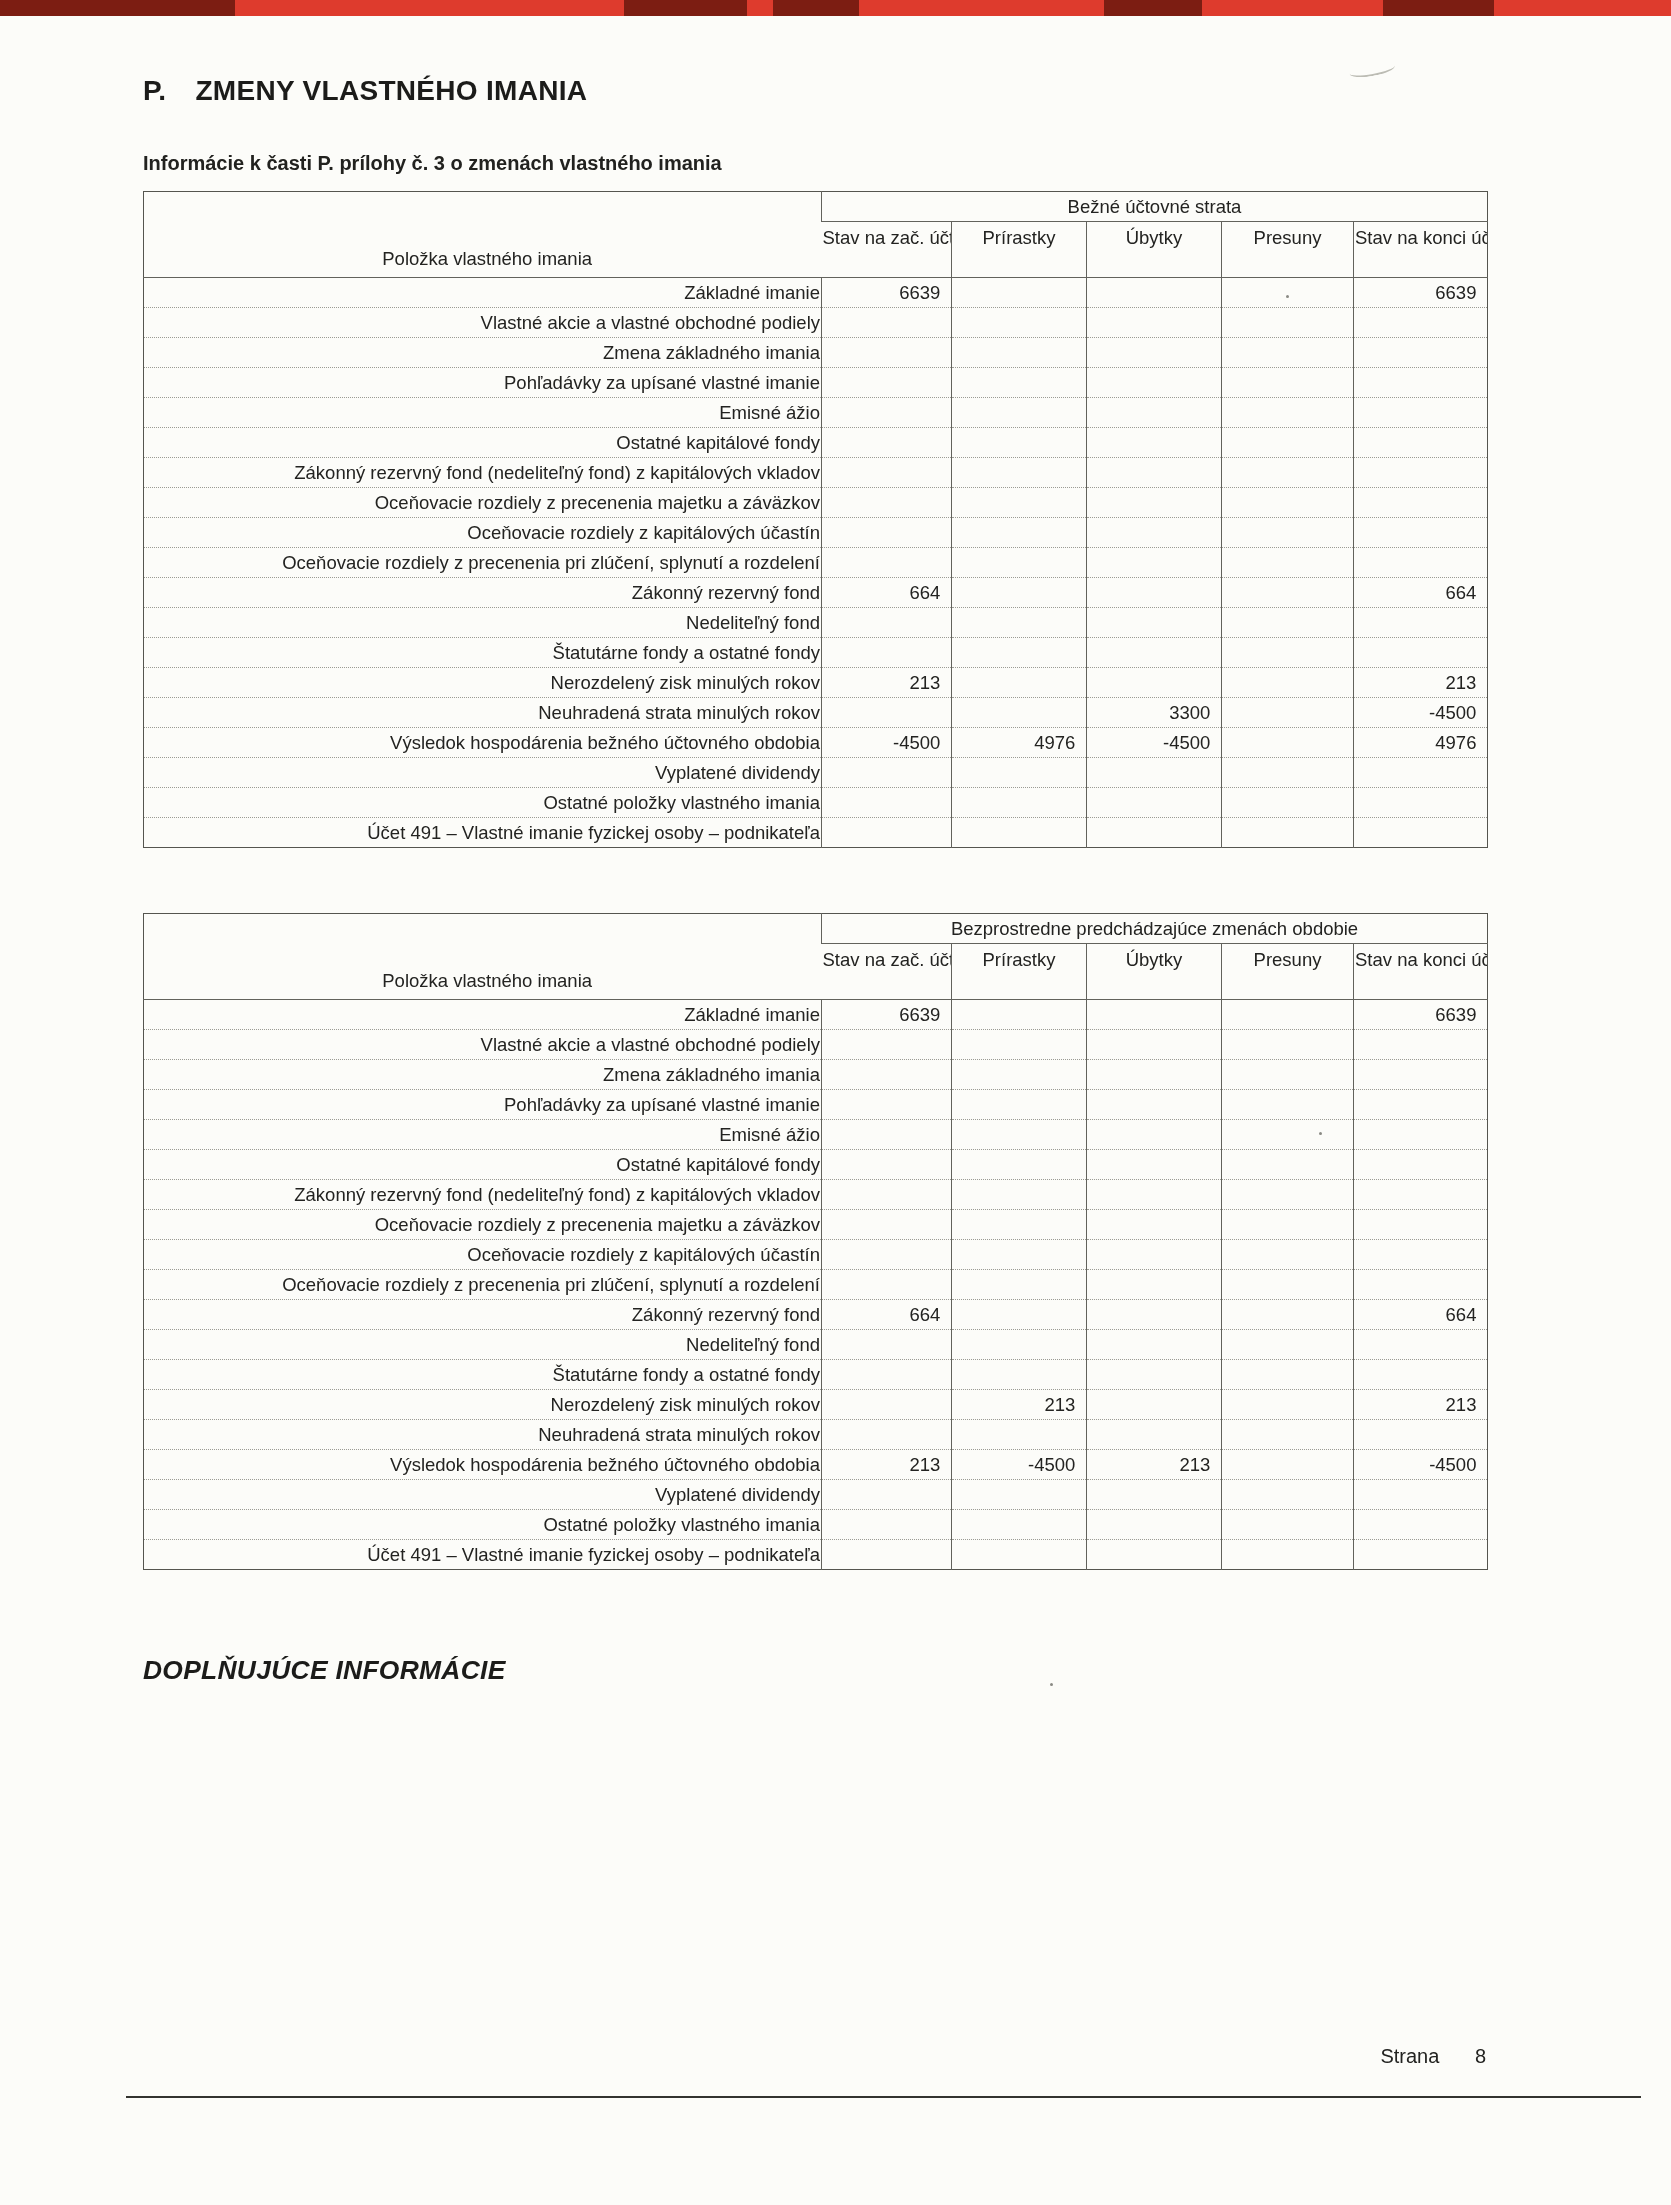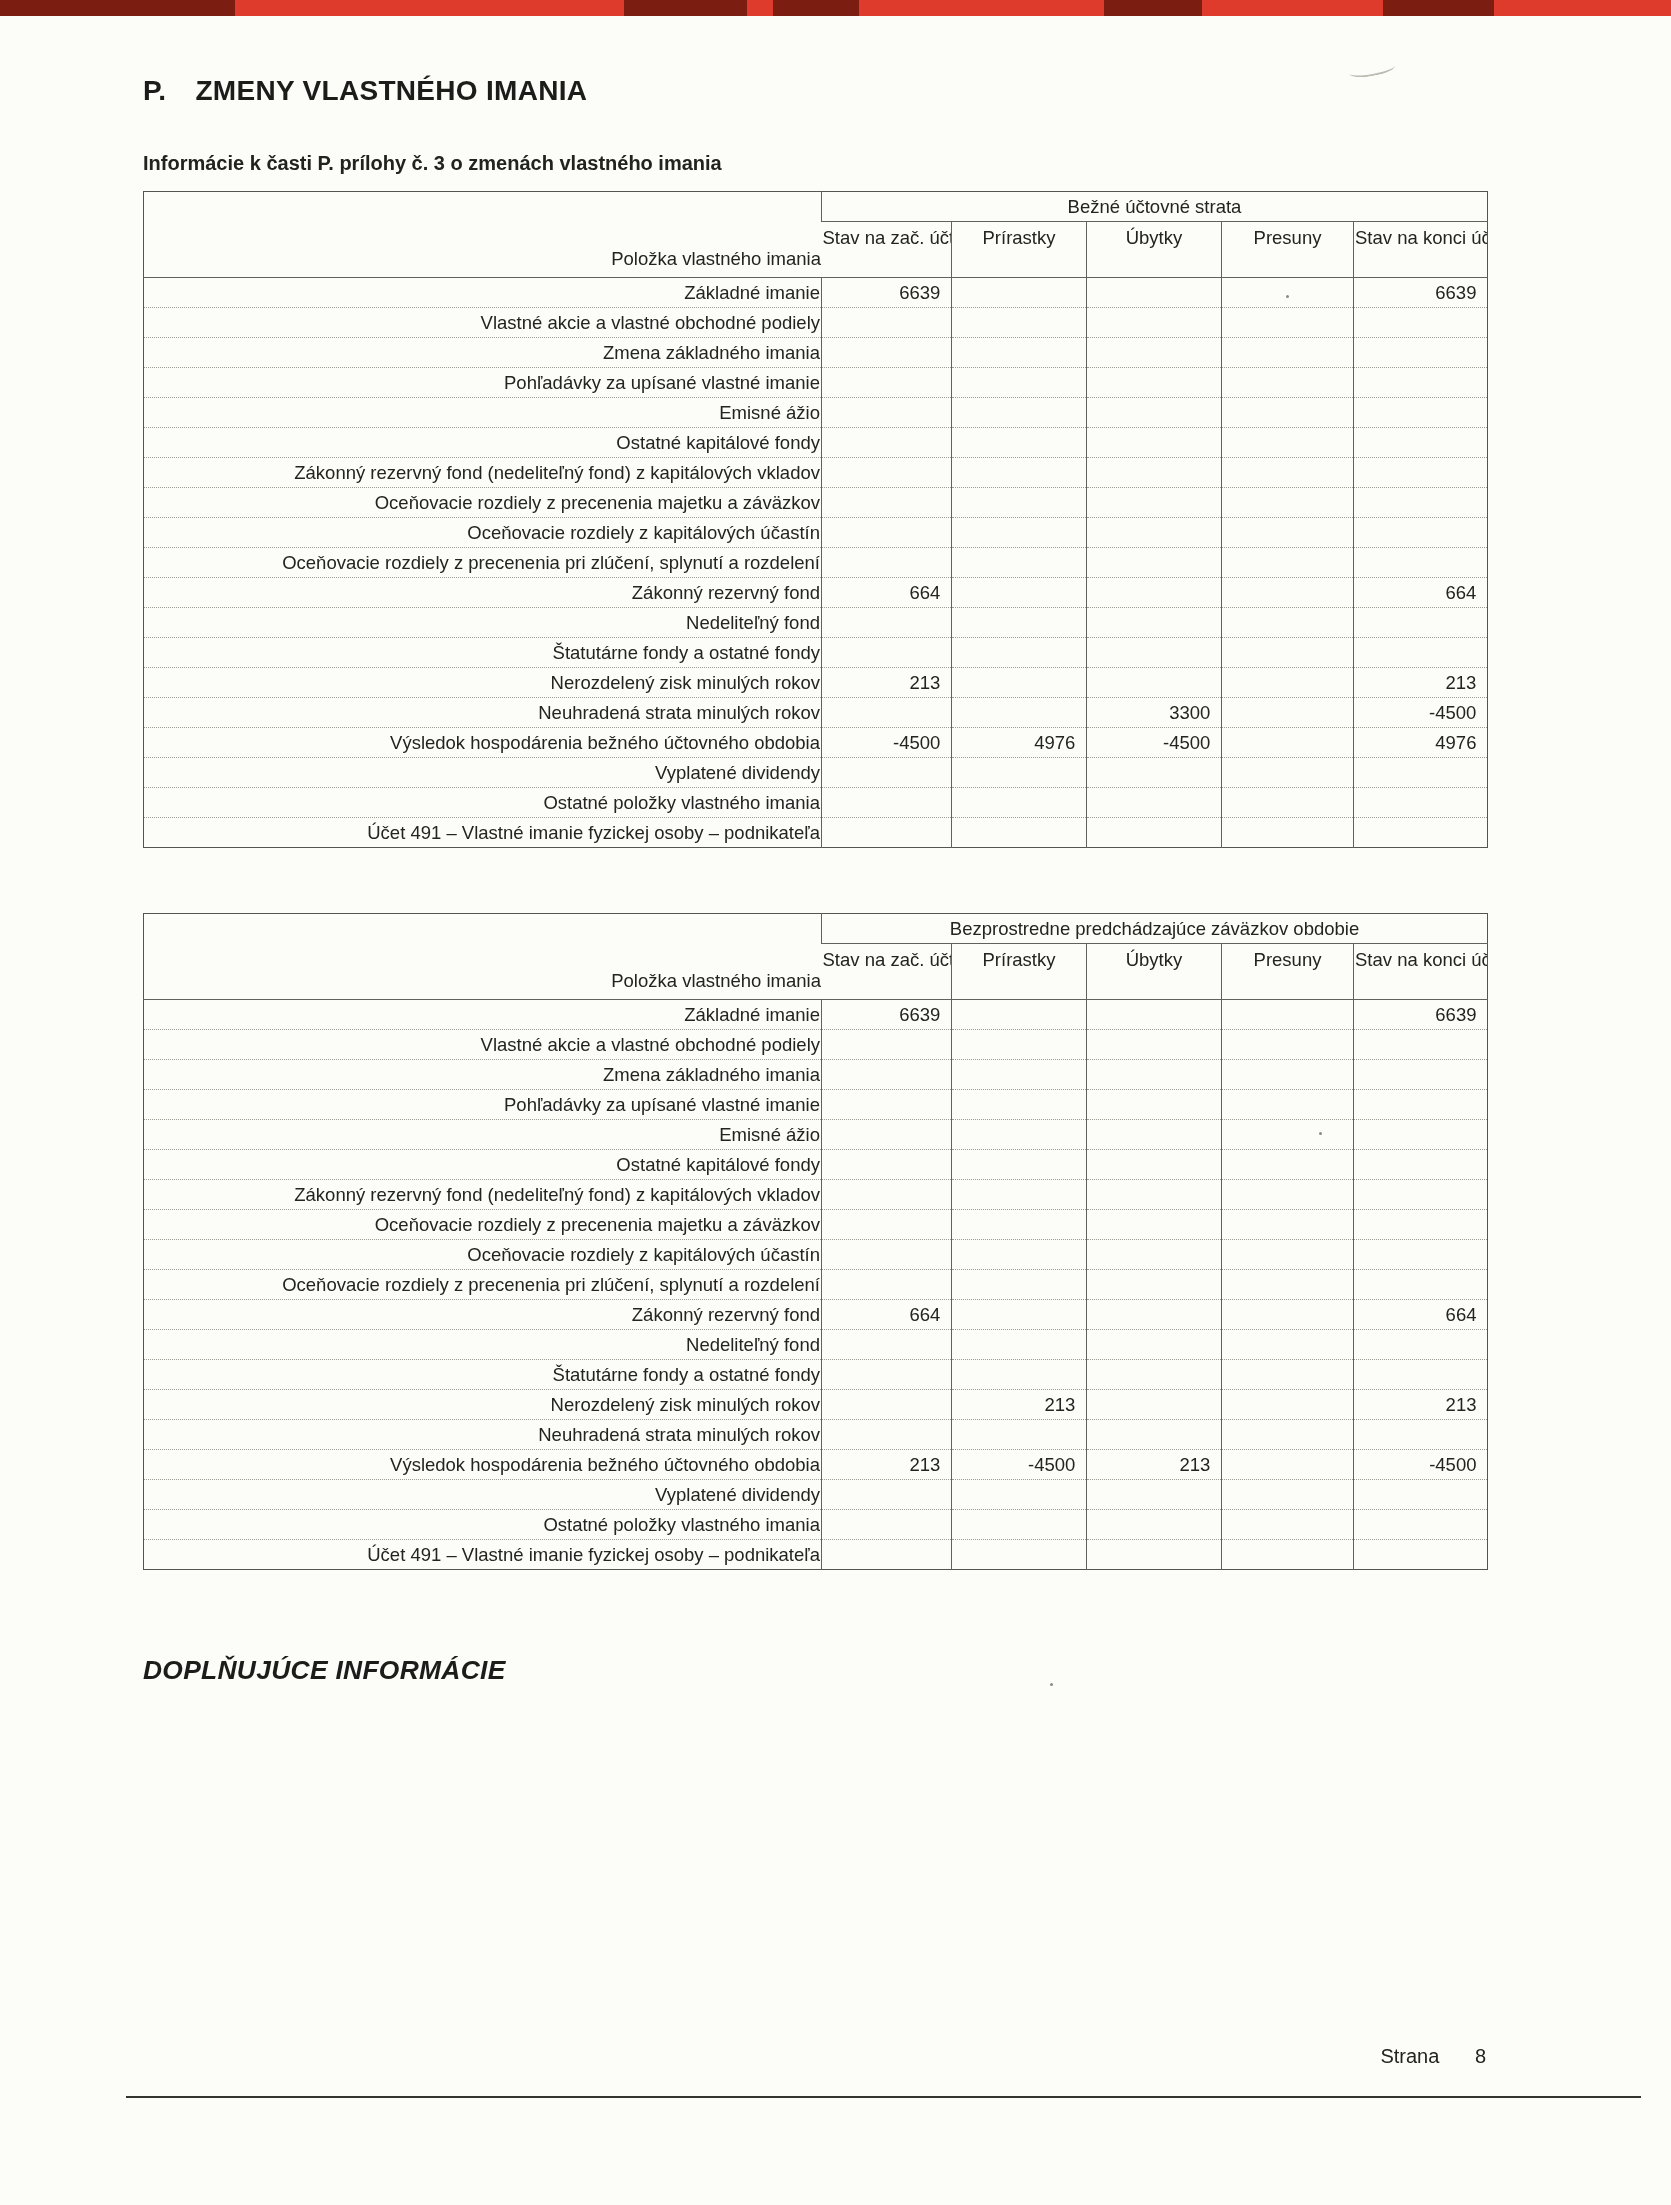--- a/index.html
+++ b/index.html
@@ -98,21 +98,21 @@
   }
   table.equity th:first-child,
   table.equity td:first-child {
     border-left: none;
   }
   table.equity thead th {
     border-bottom: 0.7px solid #62625c;
   }
   th.label-h {
     vertical-align: bottom;
-    text-align: right;
+    text-align: center;
     padding: 0 0 6.6px 9.3px;
   }
   th.group-h {
     height: 30px;
     text-align: center;
     vertical-align: middle;
   }
   th.col-h {
     height: 56px;
     vertical-align: top;
@@ -379,21 +379,21 @@
       <col style="width:678px">
       <col style="width:130px">
       <col style="width:135px">
       <col style="width:135px">
       <col style="width:132px">
       <col style="width:134px">
     </colgroup>
     <thead>
       <tr>
         <th class="label-h" rowspan="2">Položka vlastného imania</th>
-        <th class="group-h" colspan="5">Bezprostredne predchádzajúce záväzkov obdobie</th>
+        <th class="group-h" colspan="5">Bezprostredne predchádzajúce zmenách obdobie</th>
       </tr>
       <tr>
         <th class="col-h">Stav na zač.
 účt. obdobia</th>
         <th class="col-h">Prírastky</th>
         <th class="col-h">Úbytky</th>
         <th class="col-h">Presuny</th>
         <th class="col-h">Stav na konci
 účt. obdobia</th>
       </tr>

